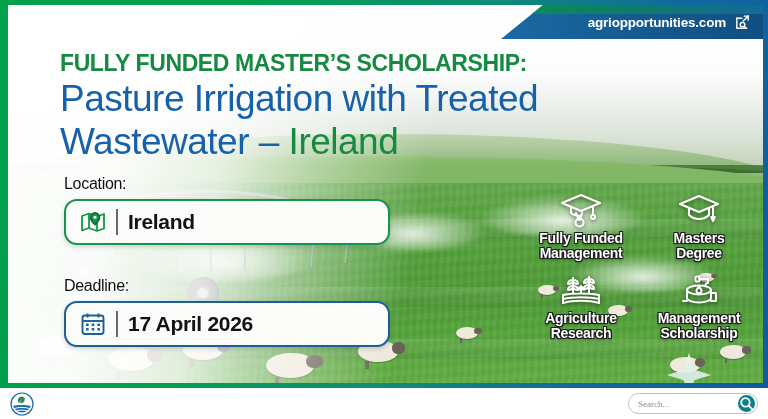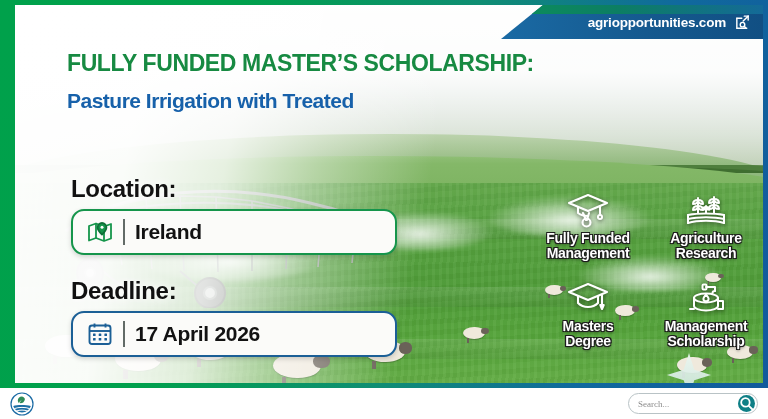--- a/index.html
+++ b/index.html
@@ -9,21 +9,21 @@
     font-family: "Liberation Sans", sans-serif;
     overflow: hidden;
   }
 
   .page { position: relative; width: 768px; height: 419px; background:#fff; }
 
   
   .frame {
     position: absolute; left:0; top:0; width:768px; height:388px;
     background: linear-gradient(105deg, #00a14b 0%, #00a04c 28%, #0f8e73 55%, #10699e 78%, #125a9c 100%);
-    padding: 5px 5px 5px 15px;
+    padding: 5px 5px 5px 8px;
   }
   .frame-inner {
     position: relative; width:100%; height:100%; overflow:hidden; background:#eef3ee;
   }
 
   
   .photo { position:absolute; inset:0; overflow:hidden; }
   .sky {
     position:absolute; left:0; top:0; right:0; height:46%;
     background: linear-gradient(180deg,#dfe6e3 0%,#d6ded9 45%,#cdd9c9 75%,#bfd0b4 100%);
@@ -108,49 +108,48 @@
   .url-text{ font-size:13.5px; font-weight:700; letter-spacing:-.2px; position:relative; }
   .url-icon{ width:17px; height:17px; position:relative; display:block; }
 
   
   .headline { position:absolute; left:52px; top:46px; z-index:5; width:640px; }
   .h-line1{
     font-size:23px; font-weight:800; color:#178a42; letter-spacing:-.4px;
     line-height:1.12; white-space:nowrap;
   }
   .h-line2, .h-line3{
-    font-size:21px; font-weight:700; color:#1761aa; letter-spacing:-.5px; line-height:1.18;
+    font-size:37px; font-weight:400; color:#1761aa; letter-spacing:-.5px; line-height:1.18;
     white-space:nowrap;
-    margin-top:12px;
   }
   .h-line3 .accent{ color:#178a42; }
 
   
   .info { position:absolute; left:56px; z-index:5; }
   .info.loc { top:170px; }
   .info.dl  { top:272px; }
   .info-label{
-    font-size:24px; font-weight:700; color:#111; letter-spacing:-.3px; margin-bottom:6px;
+    font-size:16px; font-weight:400; color:#111; letter-spacing:-.3px; margin-bottom:6px;
     text-shadow: 0 0 7px rgba(255,255,255,.95), 0 0 14px rgba(255,255,255,.9);
   }
   .pill{
     display:flex; align-items:center; gap:10px;
     width:326px; height:46px; padding:0 14px;
     background:#fbfbf9; border-radius:13px;
     box-shadow: 0 2px 5px rgba(0,0,0,.16);
   }
   .pill.green{ border:2.5px solid #15954b; }
   .pill.blue { border:2.5px solid #1b5f96; }
   .pill .icon{ width:26px; height:26px; flex:0 0 26px; }
   .pill .divider{ width:2px; height:26px; background:#2f3b36; opacity:.75; }
   .pill .value{ font-size:21px; font-weight:800; color:#121212; letter-spacing:-.3px; }
 
   
   .badges{ position:absolute; left:516px; top:186px; width:232px; z-index:5;
-    display:grid; grid-template-columns:1fr 1fr; gap:18px 4px; }
+    display:grid; grid-template-columns:1fr 1fr; gap:10px 4px; }
   .badge{ display:flex; flex-direction:column; align-items:center; text-align:center; }
   .badge .bicon{ width:44px; height:38px; margin-bottom:2px; filter: drop-shadow(0 1px 2px rgba(0,0,0,.55)); }
   .badge .blabel{
     font-size:14px; font-weight:800; color:#fff; line-height:1.08; letter-spacing:-.3px;
     text-shadow: -1.1px -1.1px 0 #1d1d1d, 1.1px -1.1px 0 #1d1d1d, -1.1px 1.1px 0 #1d1d1d,
                   1.1px 1.1px 0 #1d1d1d, 0 2px 3px rgba(0,0,0,.5);
   }
 
   
   .diamond{
@@ -259,20 +258,21 @@
               <path d="M14.5 3 H20 V8.5"></path>
             <circle cx="12" cy="15" r="3.2"></circle>
               <path d="M14.4 17.4 L16.5 19.5"></path>
           </svg>
         </span>
       </div>
 
       <div class="headline">
         <div class="h-line1">FULLY FUNDED MASTER’S SCHOLARSHIP:</div>
         <div class="h-line2">Pasture Irrigation with Treated</div>
+        <div class="h-line3"><span>Wastewater – </span><span class="accent">Ireland</span></div>
       </div>
 
       <div class="info loc">
         <div class="info-label">Location:</div>
         <div class="pill green">
           <span class="icon">
             <svg viewBox="0 0 26 26" fill="none" stroke="#15954b" stroke-width="1.8" stroke-linejoin="round">
               <path d="M2 7 L9 4.5 L17 7.5 L24 5 V19.5 L17 22 L9 19 L2 21.5 Z"></path>
               <path d="M9 4.5 V19"></path>
                 <path d="M17 7.5 V22"></path>
@@ -317,20 +317,33 @@
               <path d="M22 4 L41 12 L22 20 L3 12 Z"></path>
               <path d="M34 15.5 V24"></path>
                 <circle cx="34" cy="26" r="2"></circle>
               <path d="M12 16 V22 C12 22 16 25 22 25"></path>
               <path d="M17 22 L20 29 M23 22 L21 29"></path>
               <circle cx="20.5" cy="31.5" r="4"></circle>
             </svg>
           </span>
           <span class="blabel">Fully Funded</span>
           <span class="blabel">Management</span>
+        </div>
+
+        <div class="badge">
+          <span class="bicon">
+            <svg viewBox="0 0 44 38" fill="none" stroke="#ffffff" stroke-width="2.1" stroke-linejoin="round" stroke-linecap="round">
+              <path d="M22 5 L41 13 L22 21 L3 13 Z"></path>
+              <path d="M36 16.5 V26"></path>
+                <path d="M34.3 26 h3.4 l-1.7 4 Z"></path>
+              <path d="M12 17 V24 C12 24 16 28 22 28 C28 28 32 24 32 24 V17"></path>
+            </svg>
+          </span>
+          <span class="blabel">Masters</span>
+          <span class="blabel">Degree</span>
         </div>
 
         <div class="badge">
           <span class="bicon">
             <svg viewBox="0 0 44 38" fill="none" stroke="#ffffff" stroke-width="2" stroke-linejoin="round" stroke-linecap="round">
               <path d="M14 22 V7"></path>
               <path d="M14 9 c-4 0-5 2-5 4 c3 0 5-1.5 5-4 Z"></path>
               <path d="M14 9 c4 0 5 2 5 4 c-3 0-5-1.5-5-4 Z"></path>
               <path d="M14 15 c-4 0-5 2-5 4 c3 0 5-1.5 5-4 Z"></path>
               <path d="M14 15 c4 0 5 2 5 4 c-3 0-5-1.5-5-4 Z"></path>
@@ -348,33 +361,20 @@
               <path d="M4 24 V32"></path>
                 <path d="M40 24 V32"></path>
             </svg>
           </span>
           <span class="blabel">Agriculture</span>
           <span class="blabel">Research</span>
         </div>
 
         <div class="badge">
           <span class="bicon">
-            <svg viewBox="0 0 44 38" fill="none" stroke="#ffffff" stroke-width="2.1" stroke-linejoin="round" stroke-linecap="round">
-              <path d="M22 5 L41 13 L22 21 L3 13 Z"></path>
-              <path d="M36 16.5 V26"></path>
-                <path d="M34.3 26 h3.4 l-1.7 4 Z"></path>
-              <path d="M12 17 V24 C12 24 16 28 22 28 C28 28 32 24 32 24 V17"></path>
-            </svg>
-          </span>
-          <span class="blabel">Masters</span>
-          <span class="blabel">Degree</span>
-        </div>
-
-        <div class="badge">
-          <span class="bicon">
             <svg viewBox="0 0 44 38" fill="none" stroke="#ffffff" stroke-width="2" stroke-linejoin="round" stroke-linecap="round">
               <path d="M22 8 H31 V12"></path>
               <rect x="18.5" y="5.5" width="4" height="5" rx="1"></rect>
               <path d="M31 12 c-2 0-2.6 1.2-2.6 2.4"></path>
               <ellipse cx="22" cy="19" rx="12" ry="4.4"></ellipse>
               <path d="M10 19 V27 C10 29.4 15.4 31.4 22 31.4 C28.6 31.4 34 29.4 34 27 V19"></path>
               <path d="M22 15.5 c-1.6 2-2.6 3.1-2.6 4.2 a2.6 2.6 0 0 0 5.2 0 c0-1.1-1-2.2-2.6-4.2 Z"></path>
               <path d="M34 22 H39 V30 H34"></path>
               <path d="M6 30 H10"></path>
             </svg>

